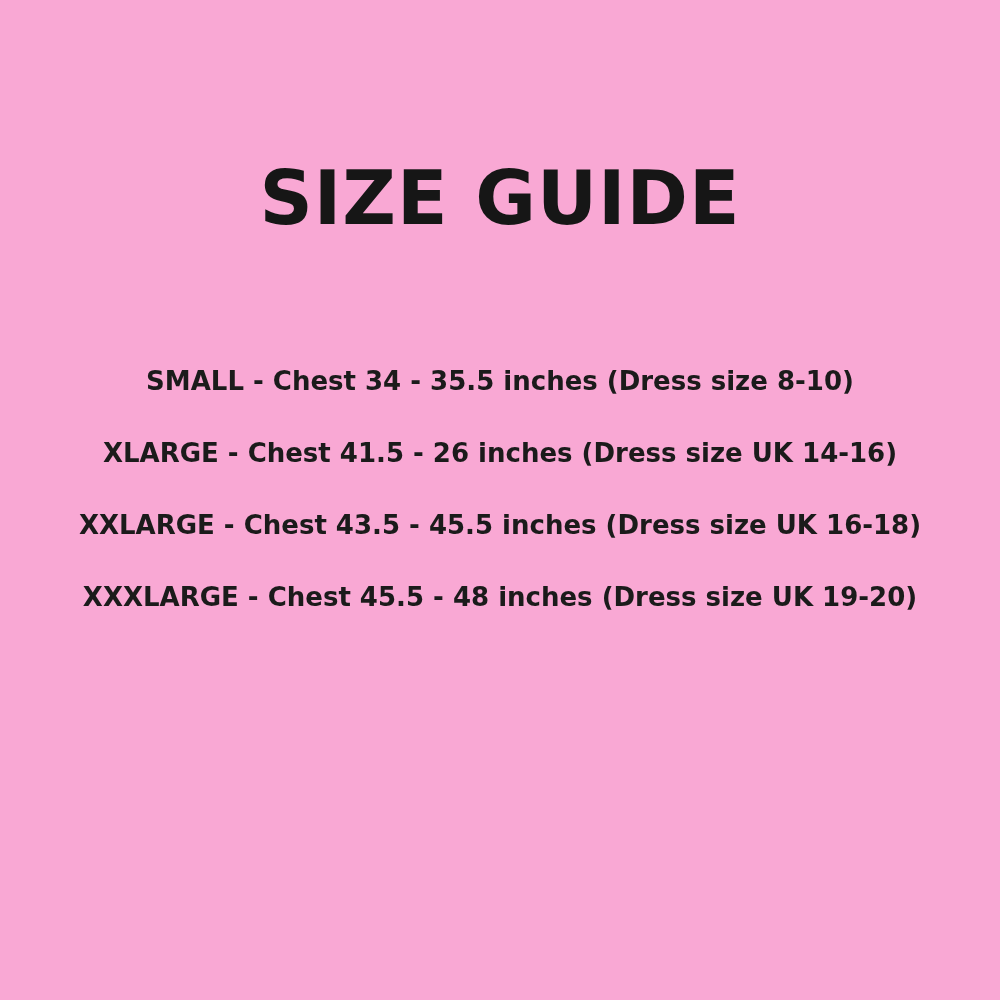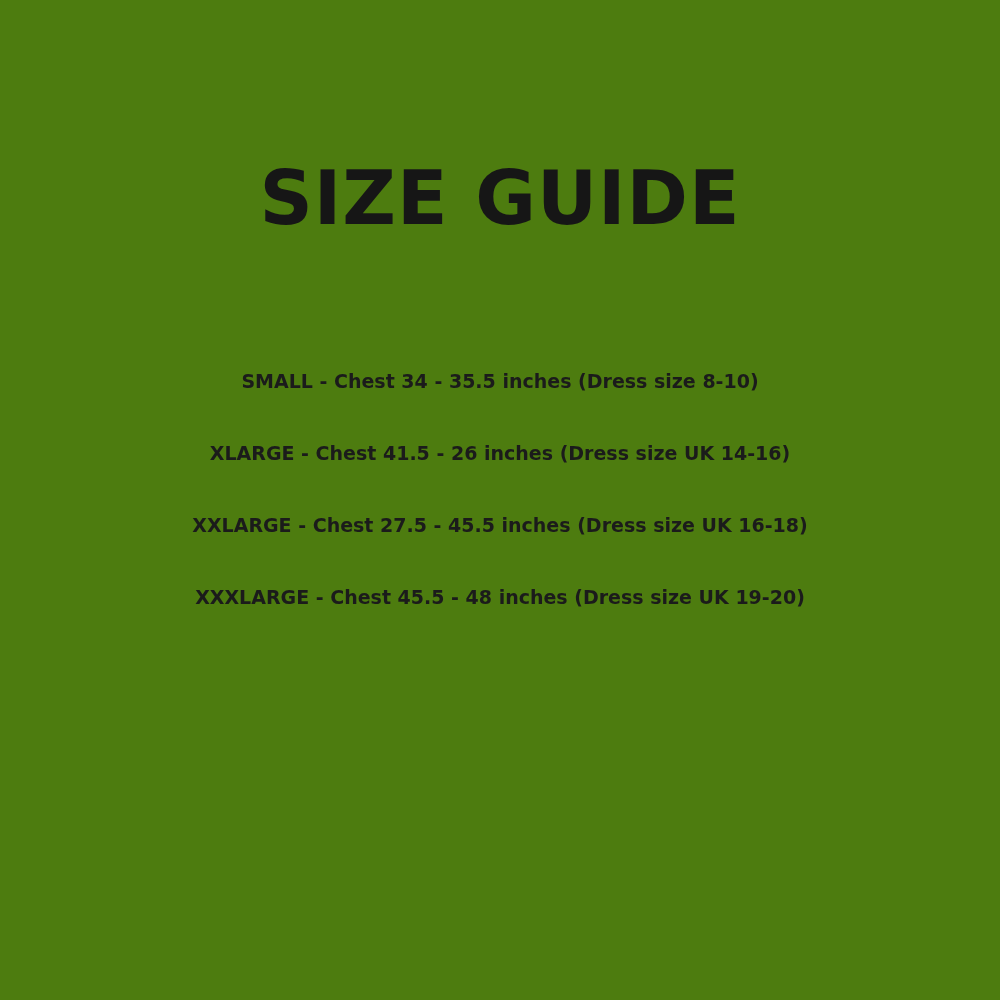--- a/index.html
+++ b/index.html
@@ -4,21 +4,21 @@
 <style>
   html, body {
     margin: 0;
     padding: 0;
     background: #ffffff;
   }
   .page {
     position: relative;
     width: 1000px;
     height: 1000px;
-    background: #4d7c0f;
+    background: #f9a8d4;
     font-family: "DejaVu Sans", sans-serif;
     color: #1a1a1a;
     overflow: hidden;
   }
   .title {
     position: absolute;
     top: 158px;
     left: 0;
     width: 1000px;
     text-align: center;
@@ -30,34 +30,34 @@
   }
   .size-list {
     position: absolute;
     top: 345px;
     left: 0;
     width: 1000px;
   }
   .size-row {
     width: 100%;
     text-align: center;
-    font-size: 19px;
+    font-size: 26px;
     font-weight: 700;
     color: #1b1b1b;
     line-height: 72px;
     white-space: nowrap;
   }
 </style>
 </head>
 <body>
 
 <div class="page">
 
   <div class="title">SIZE GUIDE</div>
 
   <div class="size-list">
     <div class="size-row">SMALL - Chest 34 - 35.5 inches (Dress size 8-10)</div>
     <div class="size-row">XLARGE - Chest 41.5 - 26 inches (Dress size UK 14-16)</div>
-    <div class="size-row">XXLARGE - Chest 27.5 - 45.5 inches (Dress size UK 16-18)</div>
+    <div class="size-row">XXLARGE - Chest 43.5 - 45.5 inches (Dress size UK 16-18)</div>
     <div class="size-row">XXXLARGE - Chest 45.5 - 48 inches (Dress size UK 19-20)</div>
   </div>
 
 </div>
 
 </body></html>

